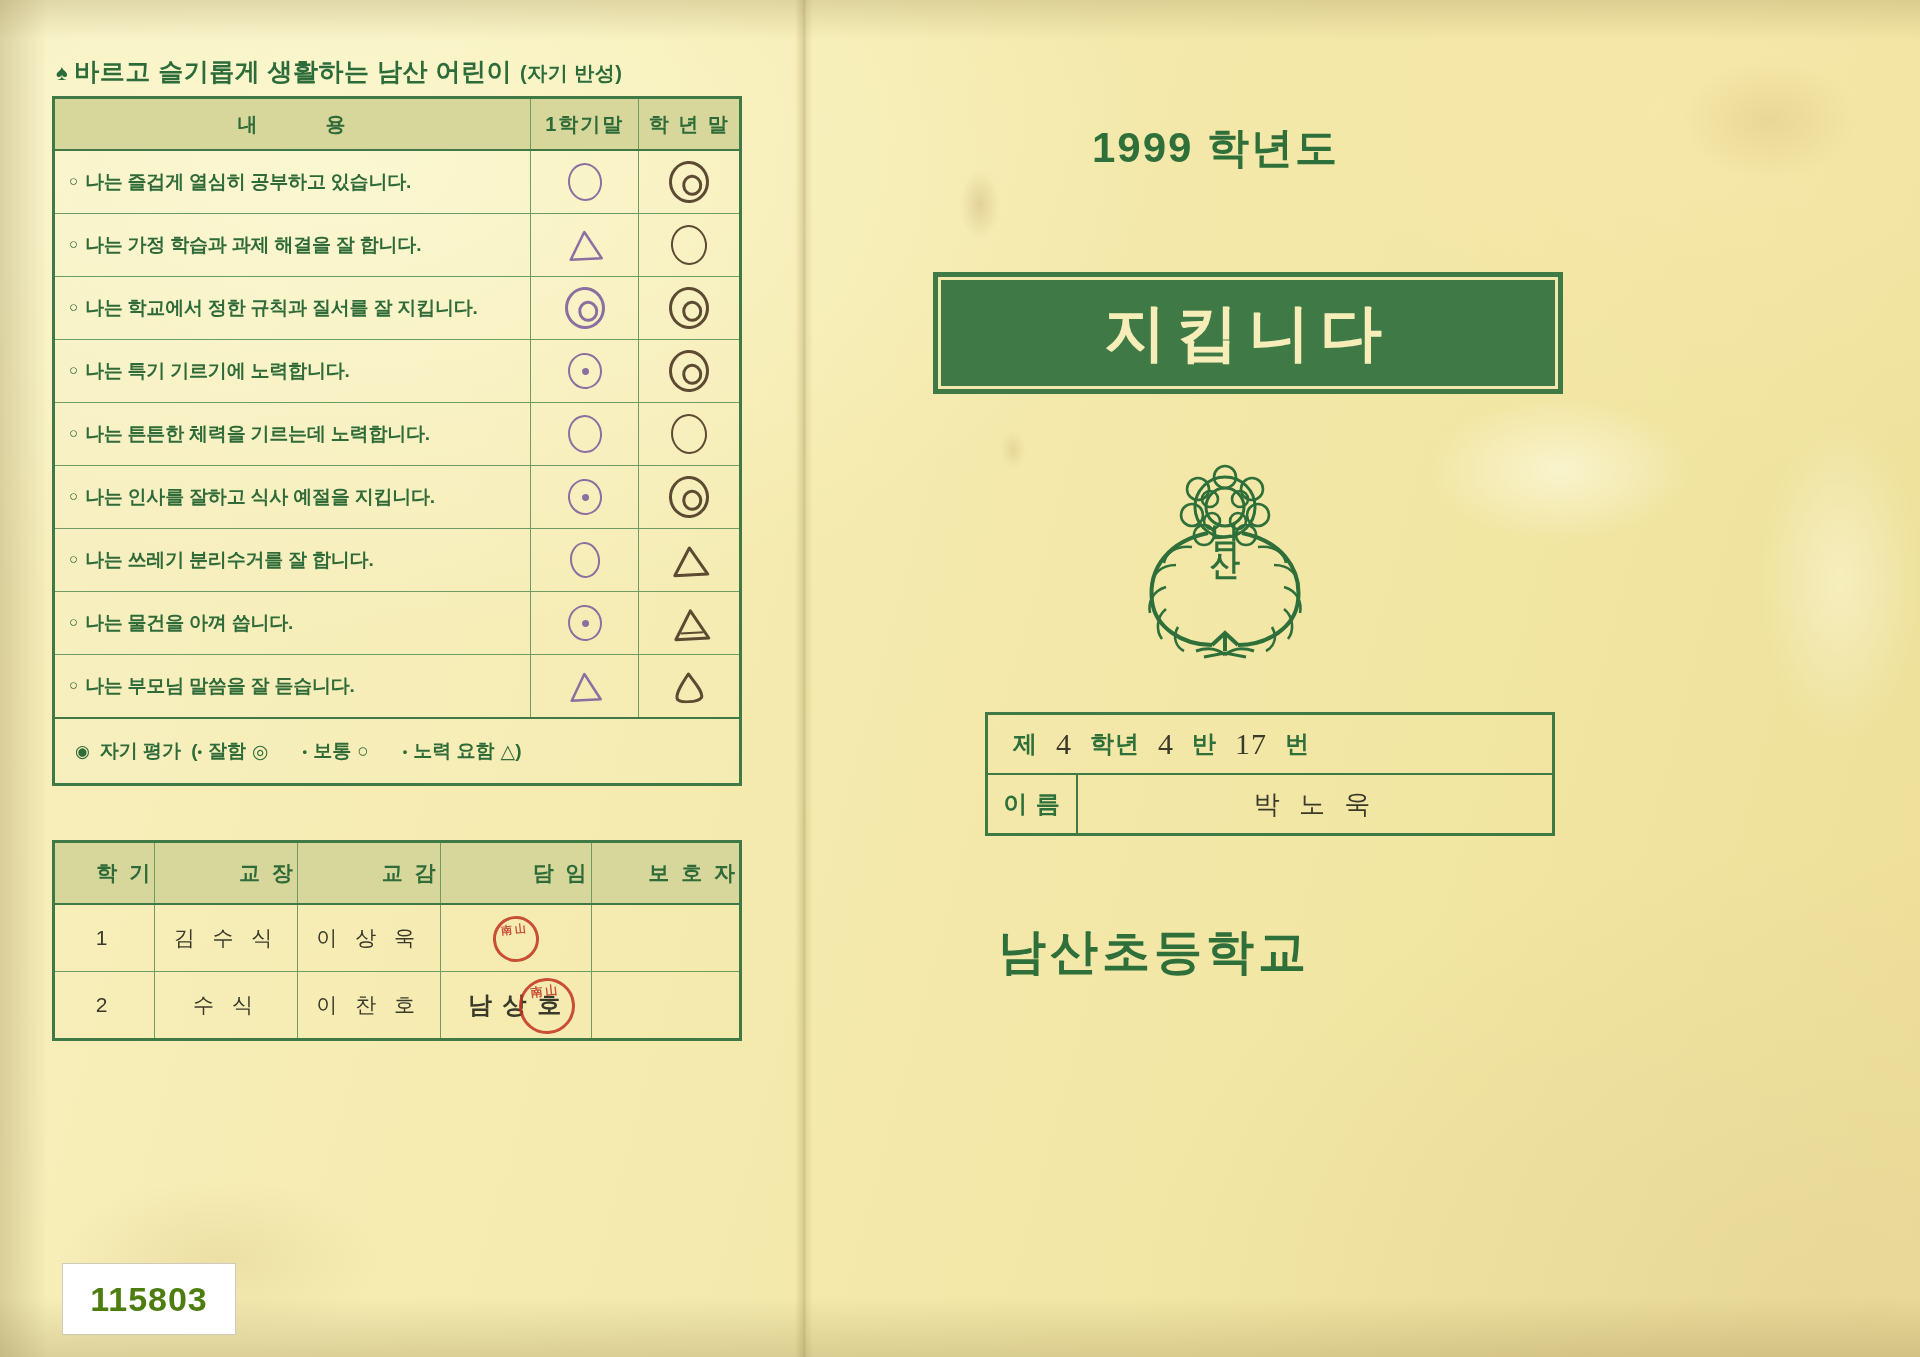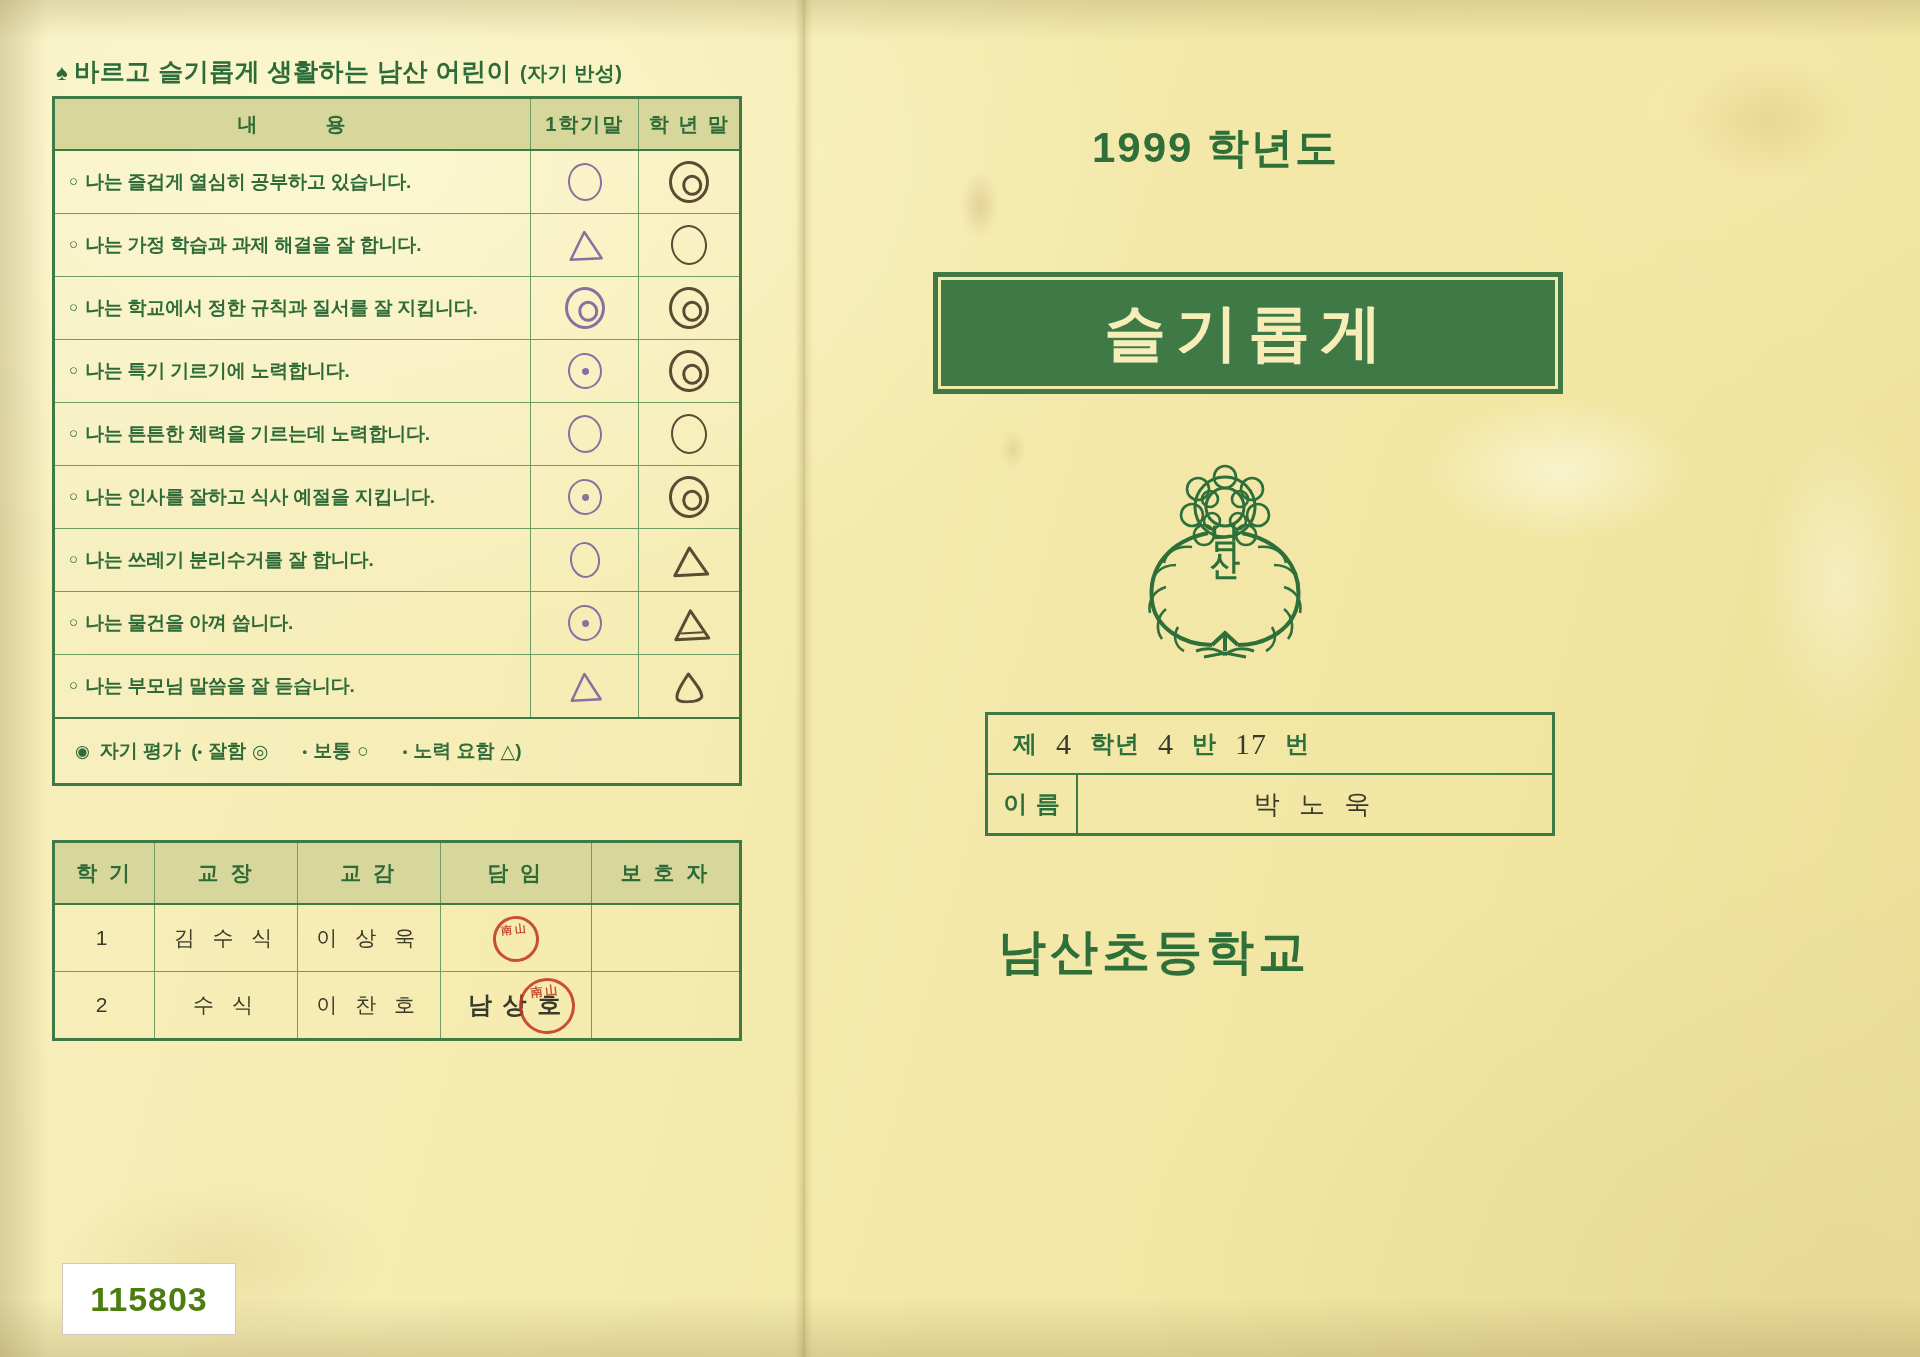--- a/index.html
+++ b/index.html
@@ -207,20 +207,21 @@
     font-size: 21px;
     font-weight: bold;
     text-align: center;
     height: 64px;
     letter-spacing: 3px;
   }
   .sign-table thead th {
     background: #d8d79b;
     border-bottom: 2px solid #3f7a46;
     height: 58px;
+    text-align: right;
   }
   .sign-table td.hand {
     font-size: 21px;
     color: #3a3a2a;
     letter-spacing: 6px;
     font-weight: normal;
   }
   .sign-table .c1 { width: 100px; }
   .sign-table .c2 { width: 144px; }
   .sign-table .c3 { width: 144px; }
@@ -536,21 +537,21 @@
       </tbody>
     </table>
 
     <div class="sticker">115803</div>
   </div>
 
   <div class="right-page">
     <div class="year">1999 학년도</div>
 
     <div class="title-box">
-      <span class="t">슬기롭게</span>
+      <span class="t">지킵니다</span>
     </div>
 
     <div class="emblem">
       <svg width="250" height="210" viewBox="0 0 250 210">
         <g fill="none" stroke="#2e6f3a" stroke-width="3">
 
           <circle cx="125" cy="52" r="30"></circle>
           <circle cx="125" cy="52" r="19"></circle>
           <g stroke-width="2.6">
             <circle cx="98" cy="34" r="11"></circle>

